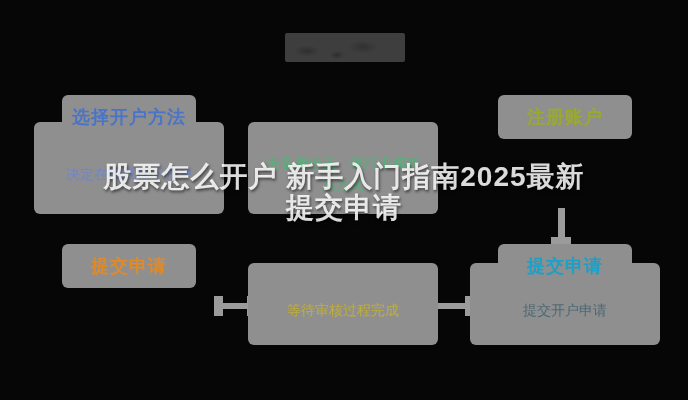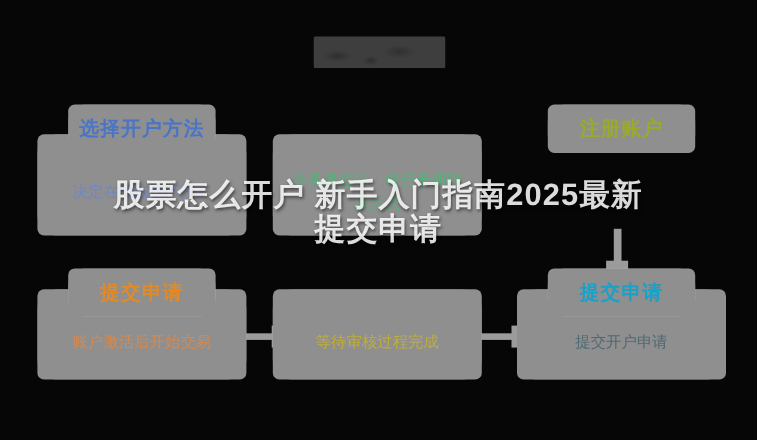--- a/index.html
+++ b/index.html
@@ -87,21 +87,20 @@
     <div class="tab">选择开户方法</div>
   </div>
   <div class="node row-top col2" style="--accent: #55bb7d; --body-bg: #e7f8ee; --title: #2faa5e; --text: #55b07a;">
     <div class="body">准备身份证、银行卡和联系方式</div>
   </div>
   <div class="node row-top col3" style="--accent: #aebf45; --body-bg: #eef2d9; --title: #9aaa2a; --text: #9aa84e;">
     <div class="tab">注册账户</div>
   </div>
 
   <div class="node row-bottom col1" style="--accent: #d9903f; --body-bg: #fdf1e4; --title: #e08a28; --text: #d9894a;">
-    <div class="body">账户激活后开始交易</div>
     <div class="tab">提交申请</div>
   </div>
   <div class="node row-bottom col2" style="--accent: #e2d42e; --body-bg: #fdfbda; --title: #cfc01a; --text: #bfae3a;">
     <div class="body">等待审核过程完成</div>
   </div>
   <div class="node row-bottom col3" style="--accent: #3db2d8; --body-bg: #dff4fa; --title: #1ba0c8; --text: #4e6874;">
     <div class="body">提交开户申请</div>
     <div class="tab">提交申请</div>
   </div>
 

